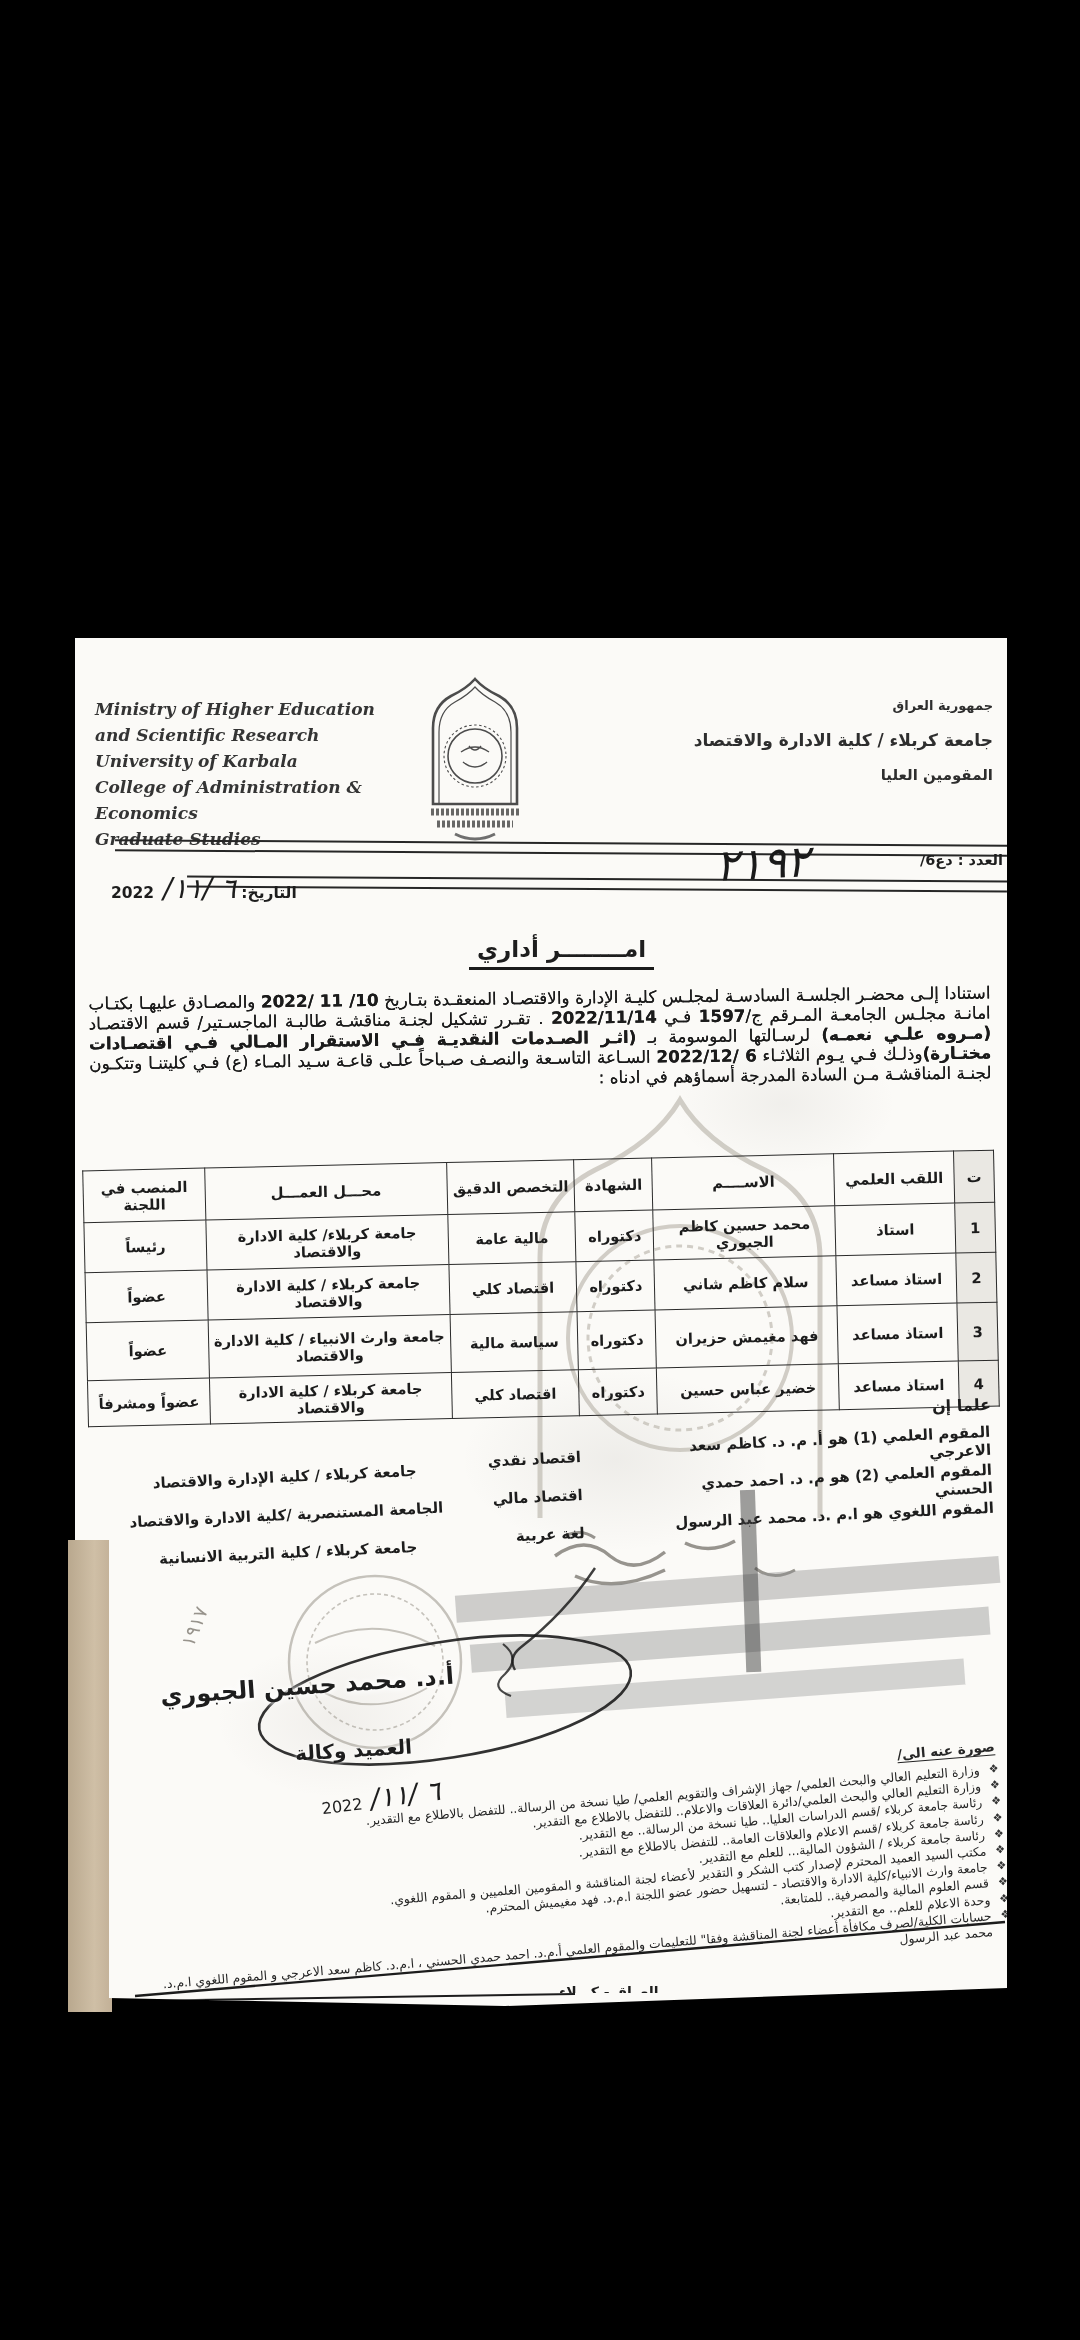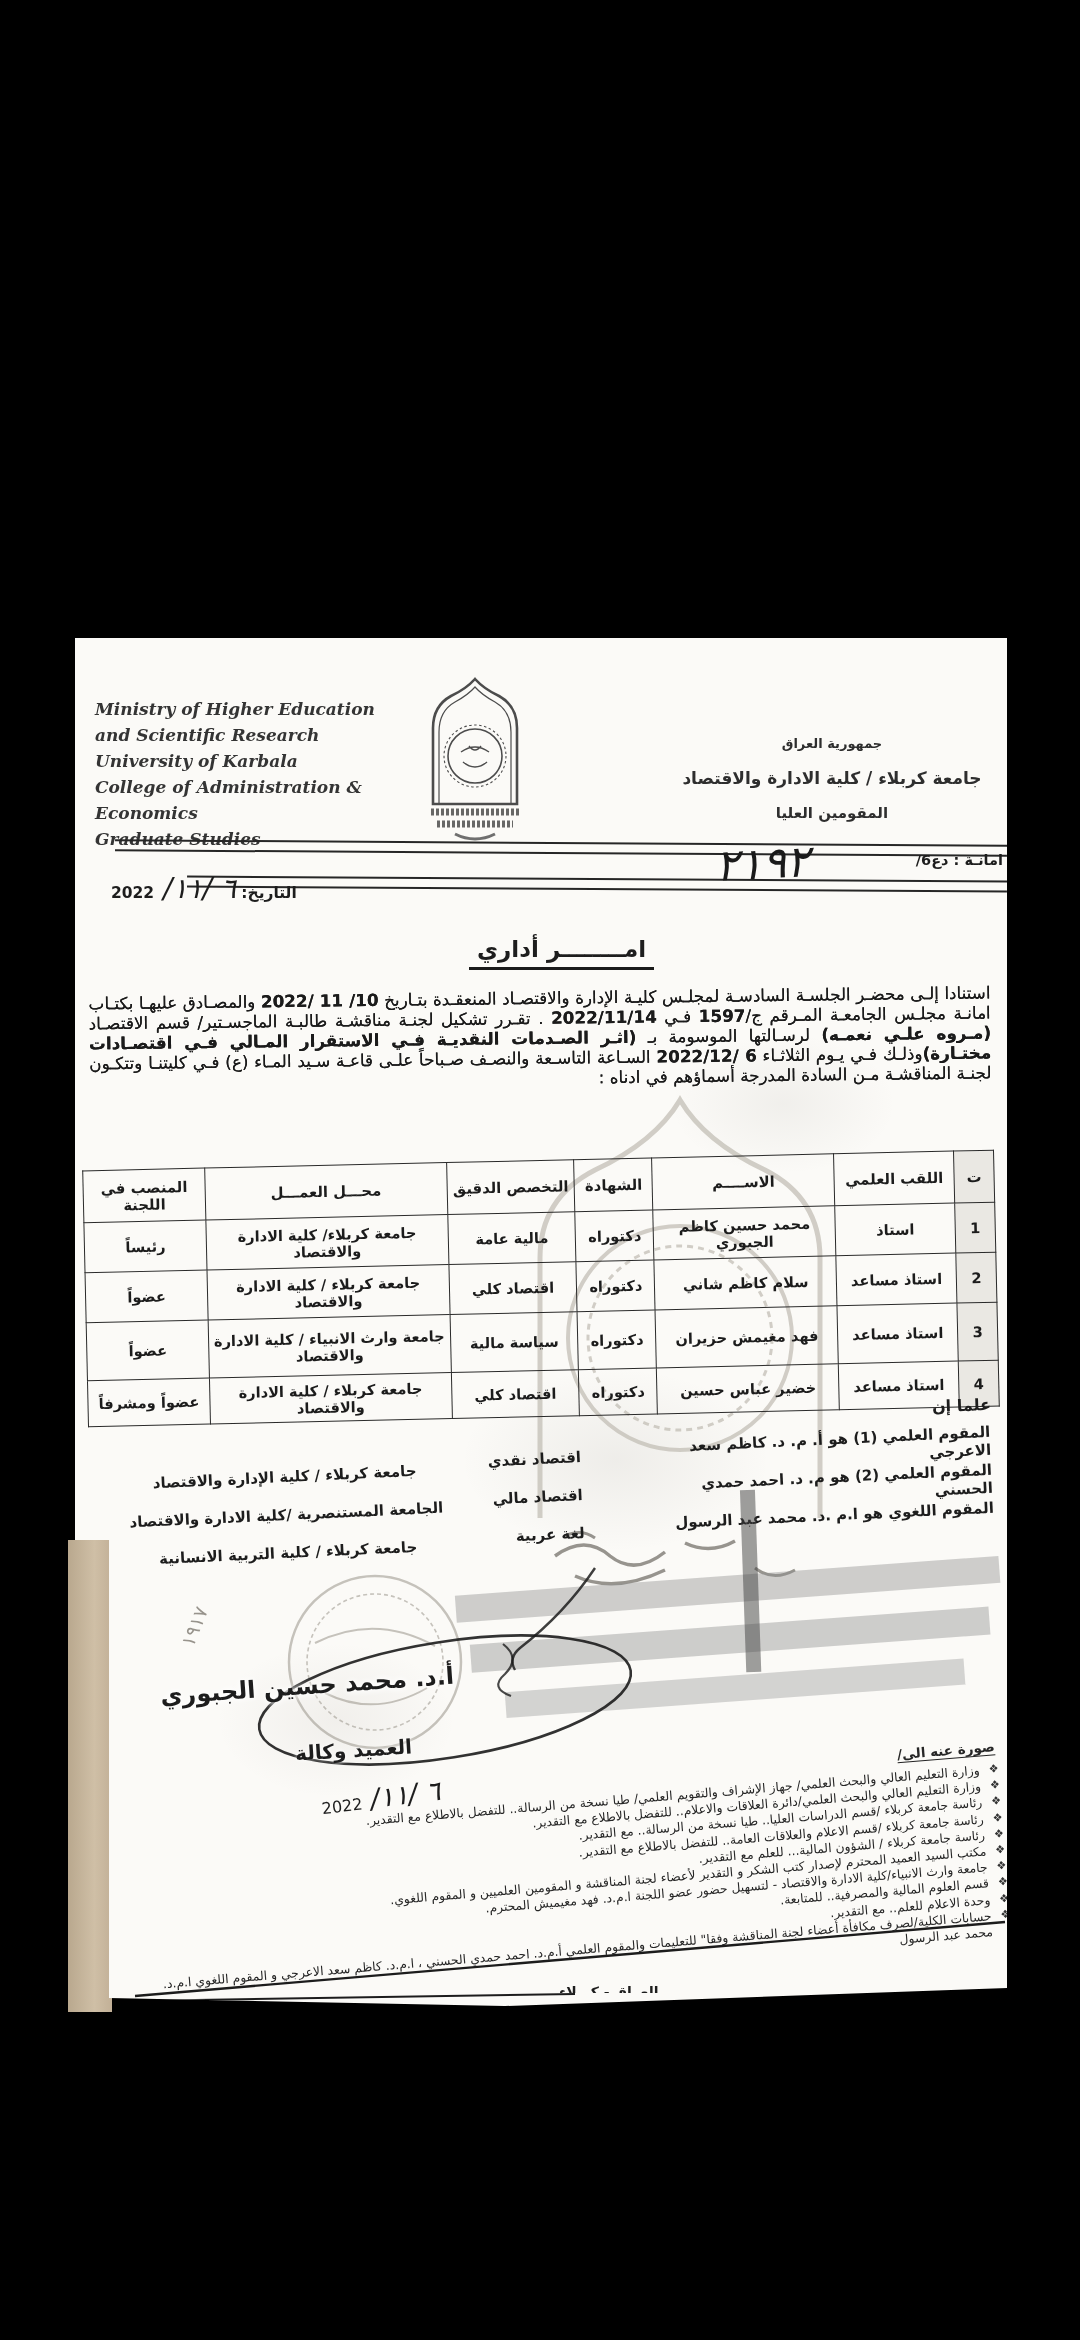--- a/index.html
+++ b/index.html
@@ -12,21 +12,21 @@
            radial-gradient(160px 100px at 76% 34%, rgba(115,110,100,.08), transparent 70%),
            radial-gradient(220px 130px at 58% 60%, rgba(110,105,95,.09), transparent 70%),
            radial-gradient(170px 110px at 28% 79%, rgba(120,110,100,.08), transparent 70%),
            #fbfaf7;
          clip-path:polygon(0px 0px,932px 0px,932px 1350px,430px 1368px,34px 1360px,34px 902px,0px 902px);
          color:#1d1d1d;}
   .abs{position:absolute;}
   
   .hdr-en{left:20px;top:58px;width:340px;font-family:"DejaVu Serif",serif;
           font-style:italic;font-weight:bold;font-size:17px;line-height:26px;color:#343434;}
-  .hdr-ar{left:596px;top:54px;width:322px;text-align:center;color:#2e2e2e;font-weight:bold;direction:rtl;margin-top:38px;}
+  .hdr-ar{left:596px;top:54px;width:322px;color:#2e2e2e;font-weight:bold;direction:rtl;}
   .hdr-ar .l1{font-size:13px;line-height:28px;}
   .hdr-ar .l2{font-size:16px;line-height:34px;}
   .hdr-ar .l3{font-size:17px;line-height:40px;}
   .hdr-ar .l4{font-size:15px;line-height:30px;}
   .emblem{left:350px;top:38px;}
   
   .rule{height:8px;border-top:2.6px solid #262626;border-bottom:2px solid #262626;}
   .rule1{left:40px;top:204px;width:892px;transform:rotate(.35deg);}
   .rule2{left:112px;top:240px;width:820px;transform:rotate(.35deg);}
   .ref-right{right:4px;top:214px;font-size:14.5px;font-weight:bold;direction:rtl;}
@@ -121,21 +121,21 @@
       </g>
     </svg>
 
     <div class="abs hdr-ar">
       <div class="l1">جمهورية العراق</div>
       <div class="l3">جامعة كربلاء / كلية الادارة والاقتصاد</div>
       <div class="l4">المقومين العليا</div>
     </div>
 
     <div class="abs rule rule1"></div>
-    <div class="abs ref-right">امانـة : دع6/</div>
+    <div class="abs ref-right">العدد : دع6/</div>
     <div class="abs ref-number hw">٢١٩٢</div>
     <div class="abs ref-left">
       <span>التاريخ:</span>
       <span class="hw">٦ /١١/ </span><span>2022</span>
     </div>
     <div class="abs rule rule2"></div>
 
     <div class="abs title">امــــــــر أداري</div>
     <p class="abs body" id="order-body" dir="rtl"><span>استنادا إلـى محضـر الجلسـة السادسـة لمجلـس كليـة الإدارة والاقتصـاد المنعقـدة بتـاريخ </span><b>10/ 11 /2022</b><span> والمصـادق عليهـا بكتـاب امانـة مجلـس الجامعـة المـرقم ج/</span><b>1597</b><span> فـي </span><b>2022/11/14</b><span> . تقـرر تشكيل لجنـة مناقشـة طالبـة الماجسـتير/ قسم الاقتصـاد </span><b>(مـروه علـي نعمـه)</b><span> لرسـالتها الموسومة بـ </span><b>(اثـر الصـدمات النقديـة فـي الاستقرار المـالي فـي اقتصـادات مختـارة)</b><span>وذلـك فـي يـوم الثلاثـاء </span><b>6 /2022/12</b><span> السـاعة التاسـعة والنصـف صـباحاً علـى قاعـة سـيد المـاء (ع) فـي كليتنـا وتتكـون لجنـة المناقشـة مـن السادة المدرجة أسماؤهم في ادناه :</span></p>
 

